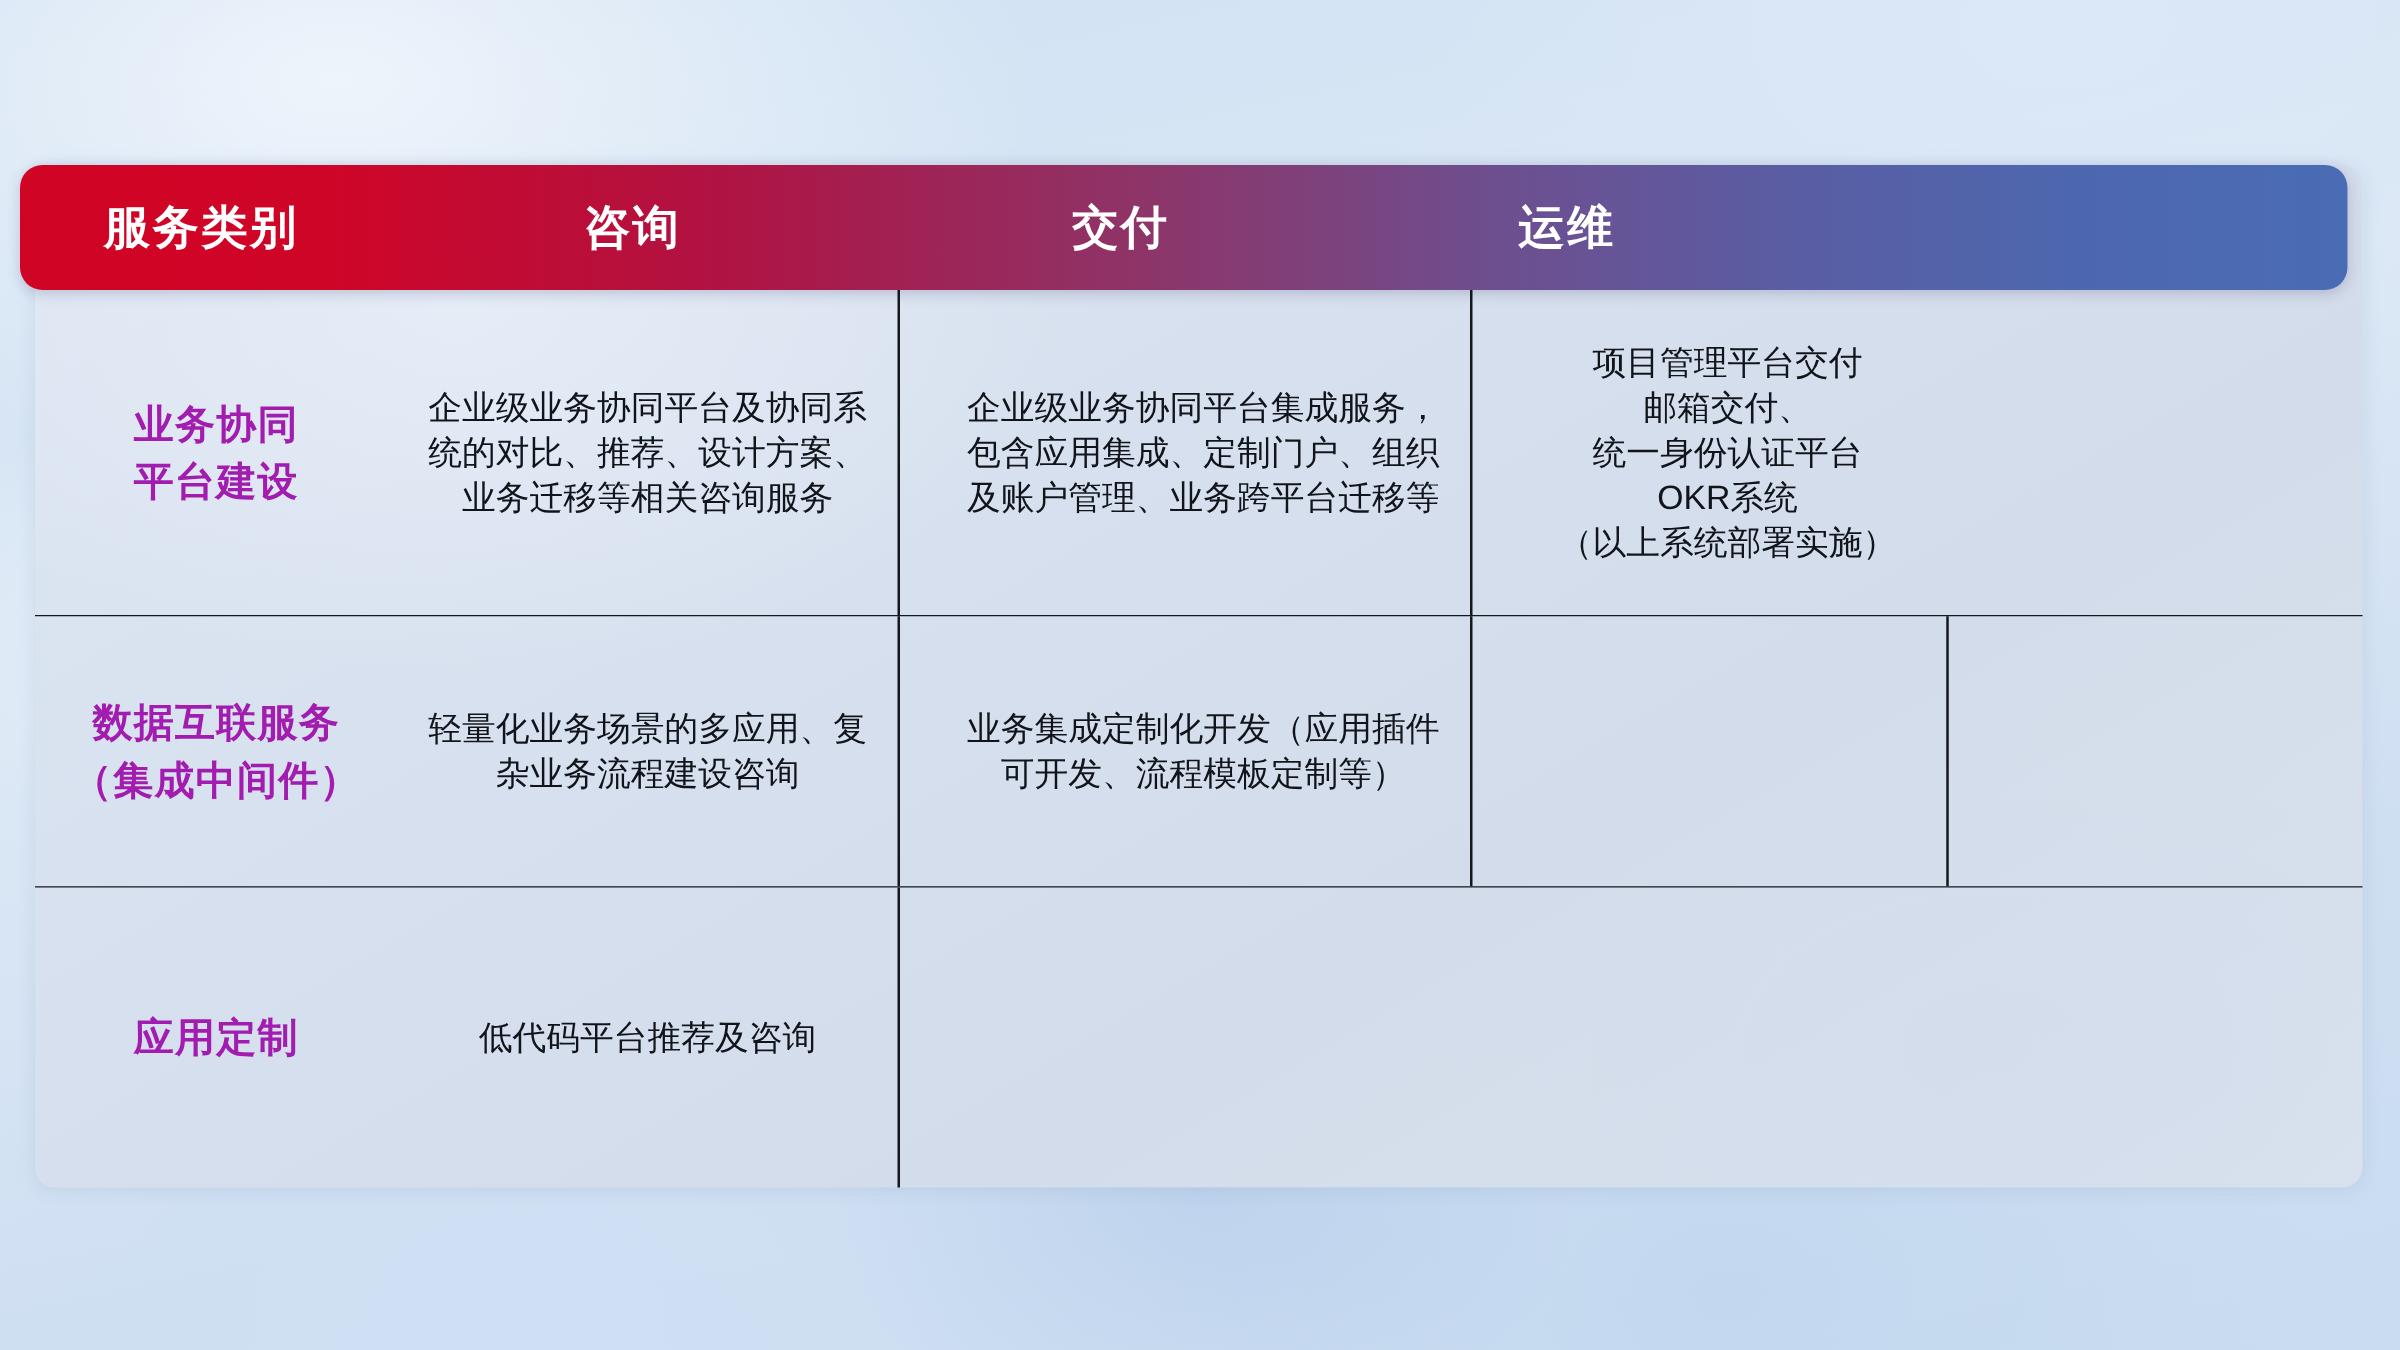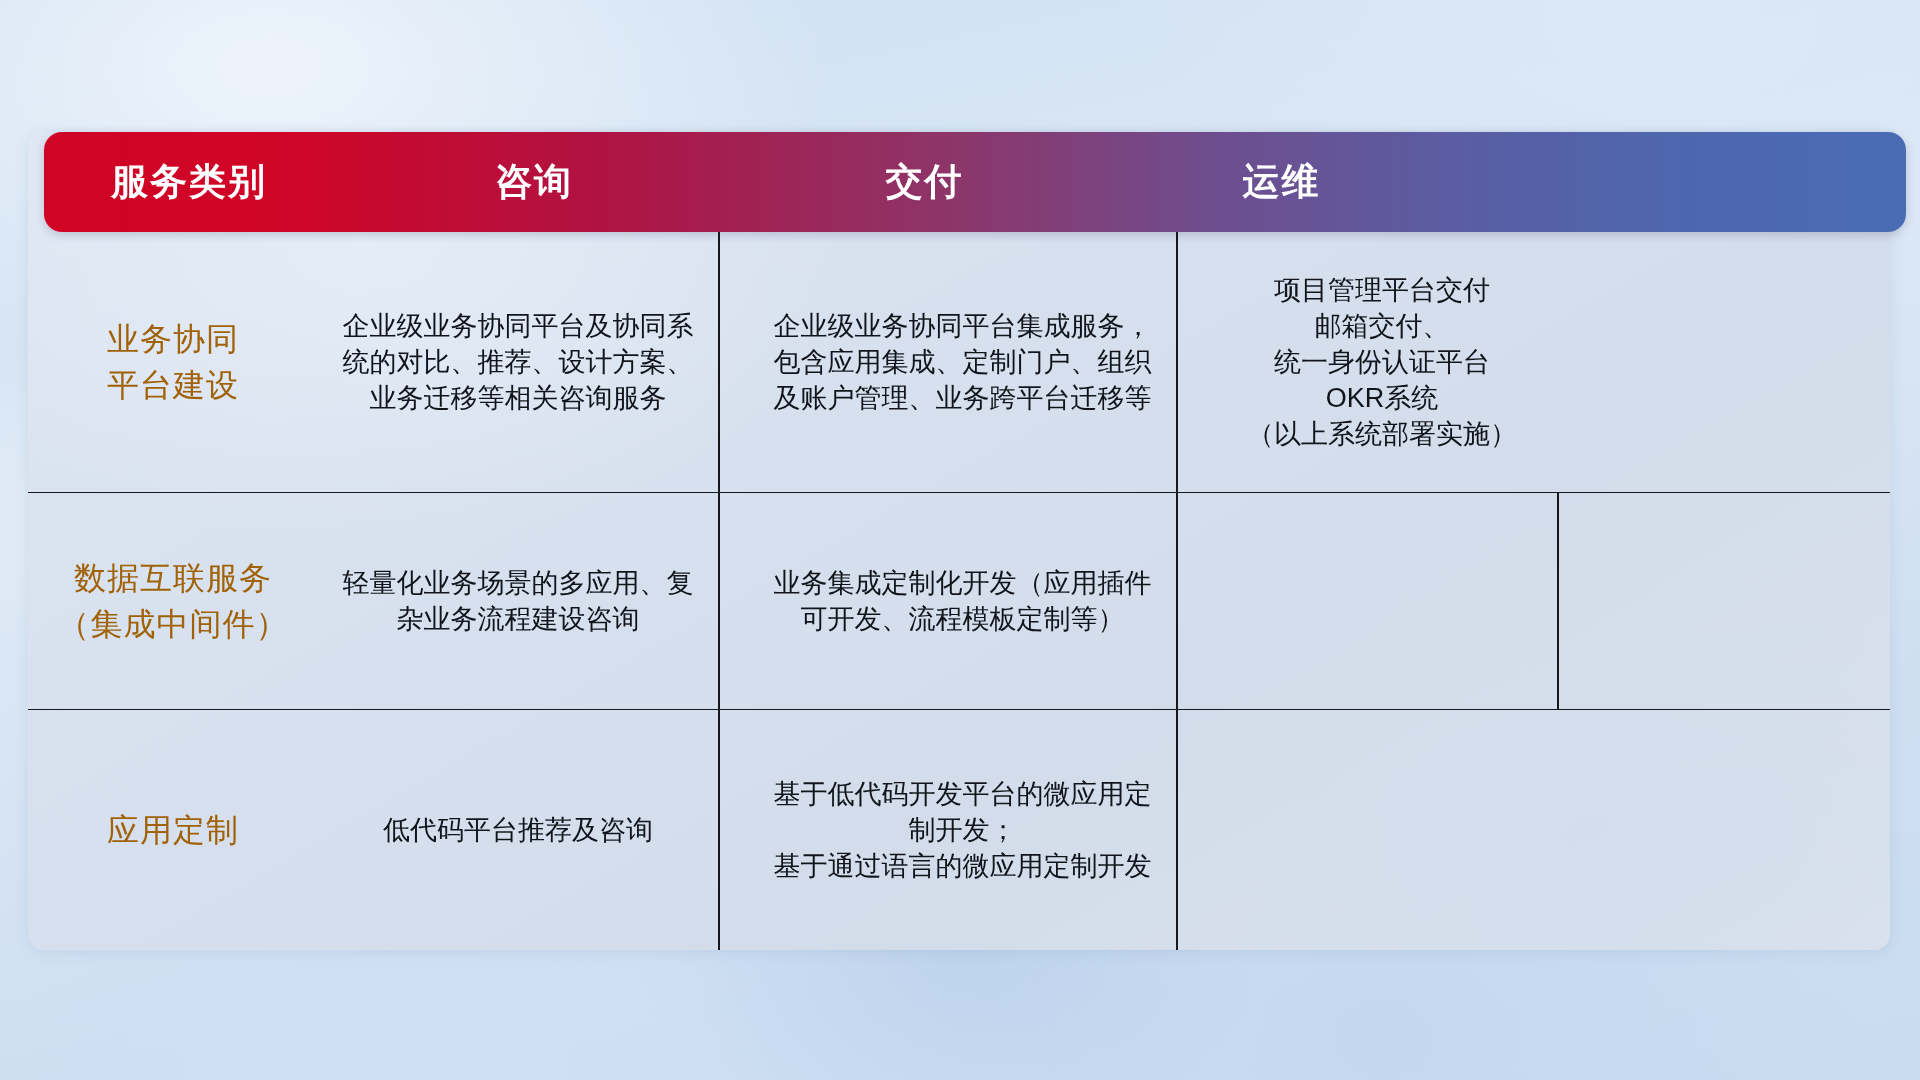--- a/index.html
+++ b/index.html
@@ -47,21 +47,21 @@
       radial-gradient(700px 420px at 18% 14%, rgba(229,237,247,.95) 0%, rgba(229,237,247,0) 70%),
       radial-gradient(620px 380px at 84% 86%, rgba(211,221,236,.9) 0%, rgba(211,221,236,0) 72%),
       linear-gradient(150deg, #dde6f2 0%, #d7e0ee 38%, #d3dcea 66%, #dae2ee 100%);
     box-shadow: 0 2px 14px rgba(120,145,180,.18);
     overflow: hidden;
   }
 
   
   #header {
     position: absolute;
-    left: 44px;
+    left: 16px;
     top: 132px;
     width: 1862px;
     height: 100px;
     border-radius: 18px;
     background: linear-gradient(90deg,
         #d00425 0%,
         #cf0527 13%,
         #b01343 30%,
         #8e3468 48%,
         #6e4e8e 63%,
@@ -104,22 +104,22 @@
     text-align: center;
     padding: 8px 14px;
     font-size: 27px;
     line-height: 1.34;
     color: #11151b;
     white-space: pre-line;
   }
   .cell.vline { border-left: 2px solid #15181d; padding-left: 43px; }
 
   .cat {
-    color: #a16207;
-    font-weight: normal;
+    color: #a21caf;
+    font-weight: bold;
     font-size: 32px;
     line-height: 1.45;
     letter-spacing: 1px;
   }
 
   
   .c0 { width: 290px; }
   .c1 { width: 400px; }
   .c2 { width: 458px; }
   .c3 { width: 381px; }
@@ -168,19 +168,16 @@
 杂业务流程建设咨询</div>
     <div class="cell c2 vline">业务集成定制化开发（应用插件
 可开发、流程模板定制等）</div>
     <div class="cell c3 vline"></div>
     <div class="cell c4 vline"></div>
   </div>
 
   <div class="row r2">
     <div class="cell c0 cat">应用定制</div>
     <div class="cell c1">低代码平台推荐及咨询</div>
-    <div class="cell c2 vline">基于低代码开发平台的微应用定
-制开发；
-基于通过语言的微应用定制开发</div>
     <div class="cell c4 vline"></div>
   </div>
 
 </div>
 
 </body></html>

